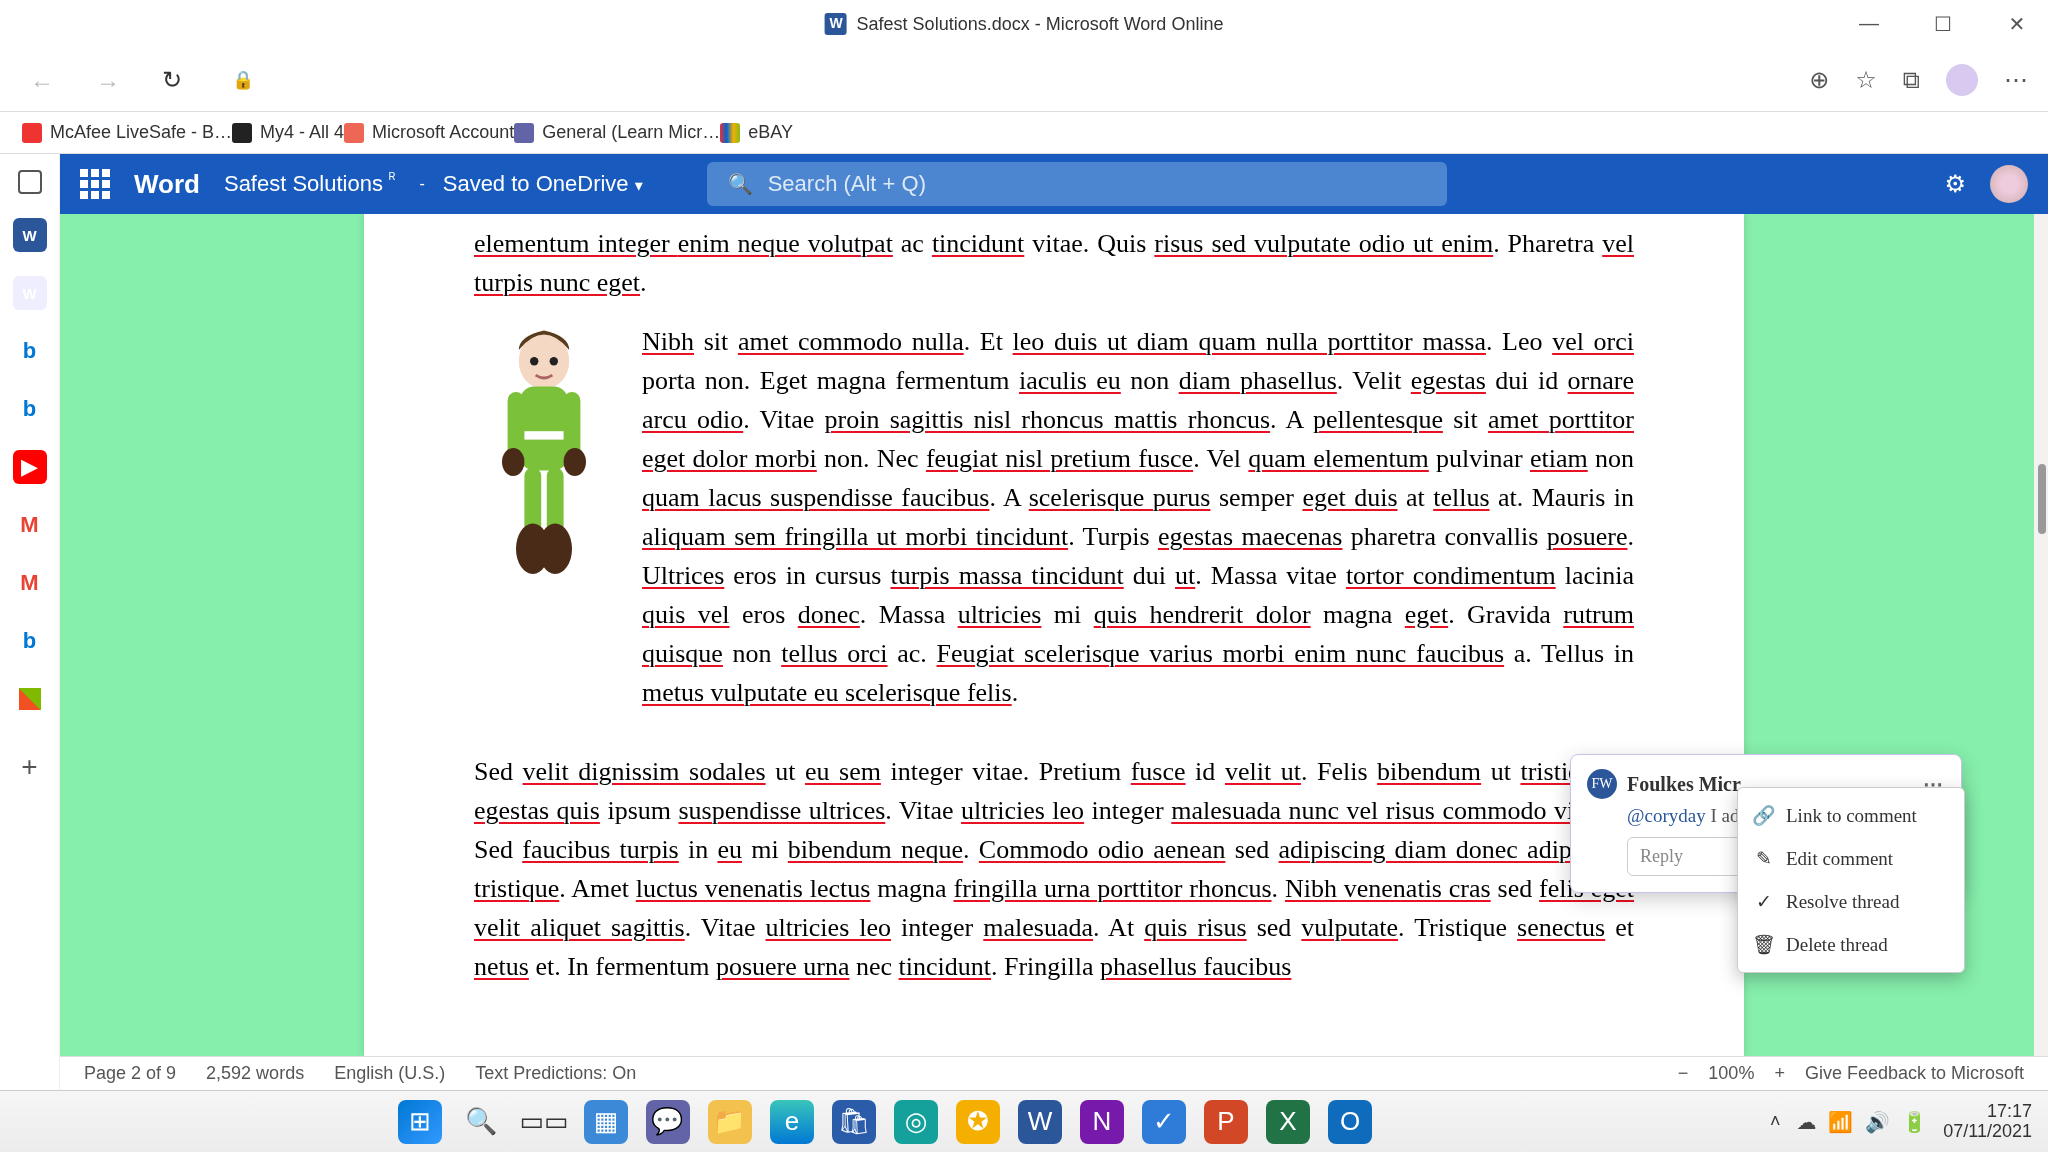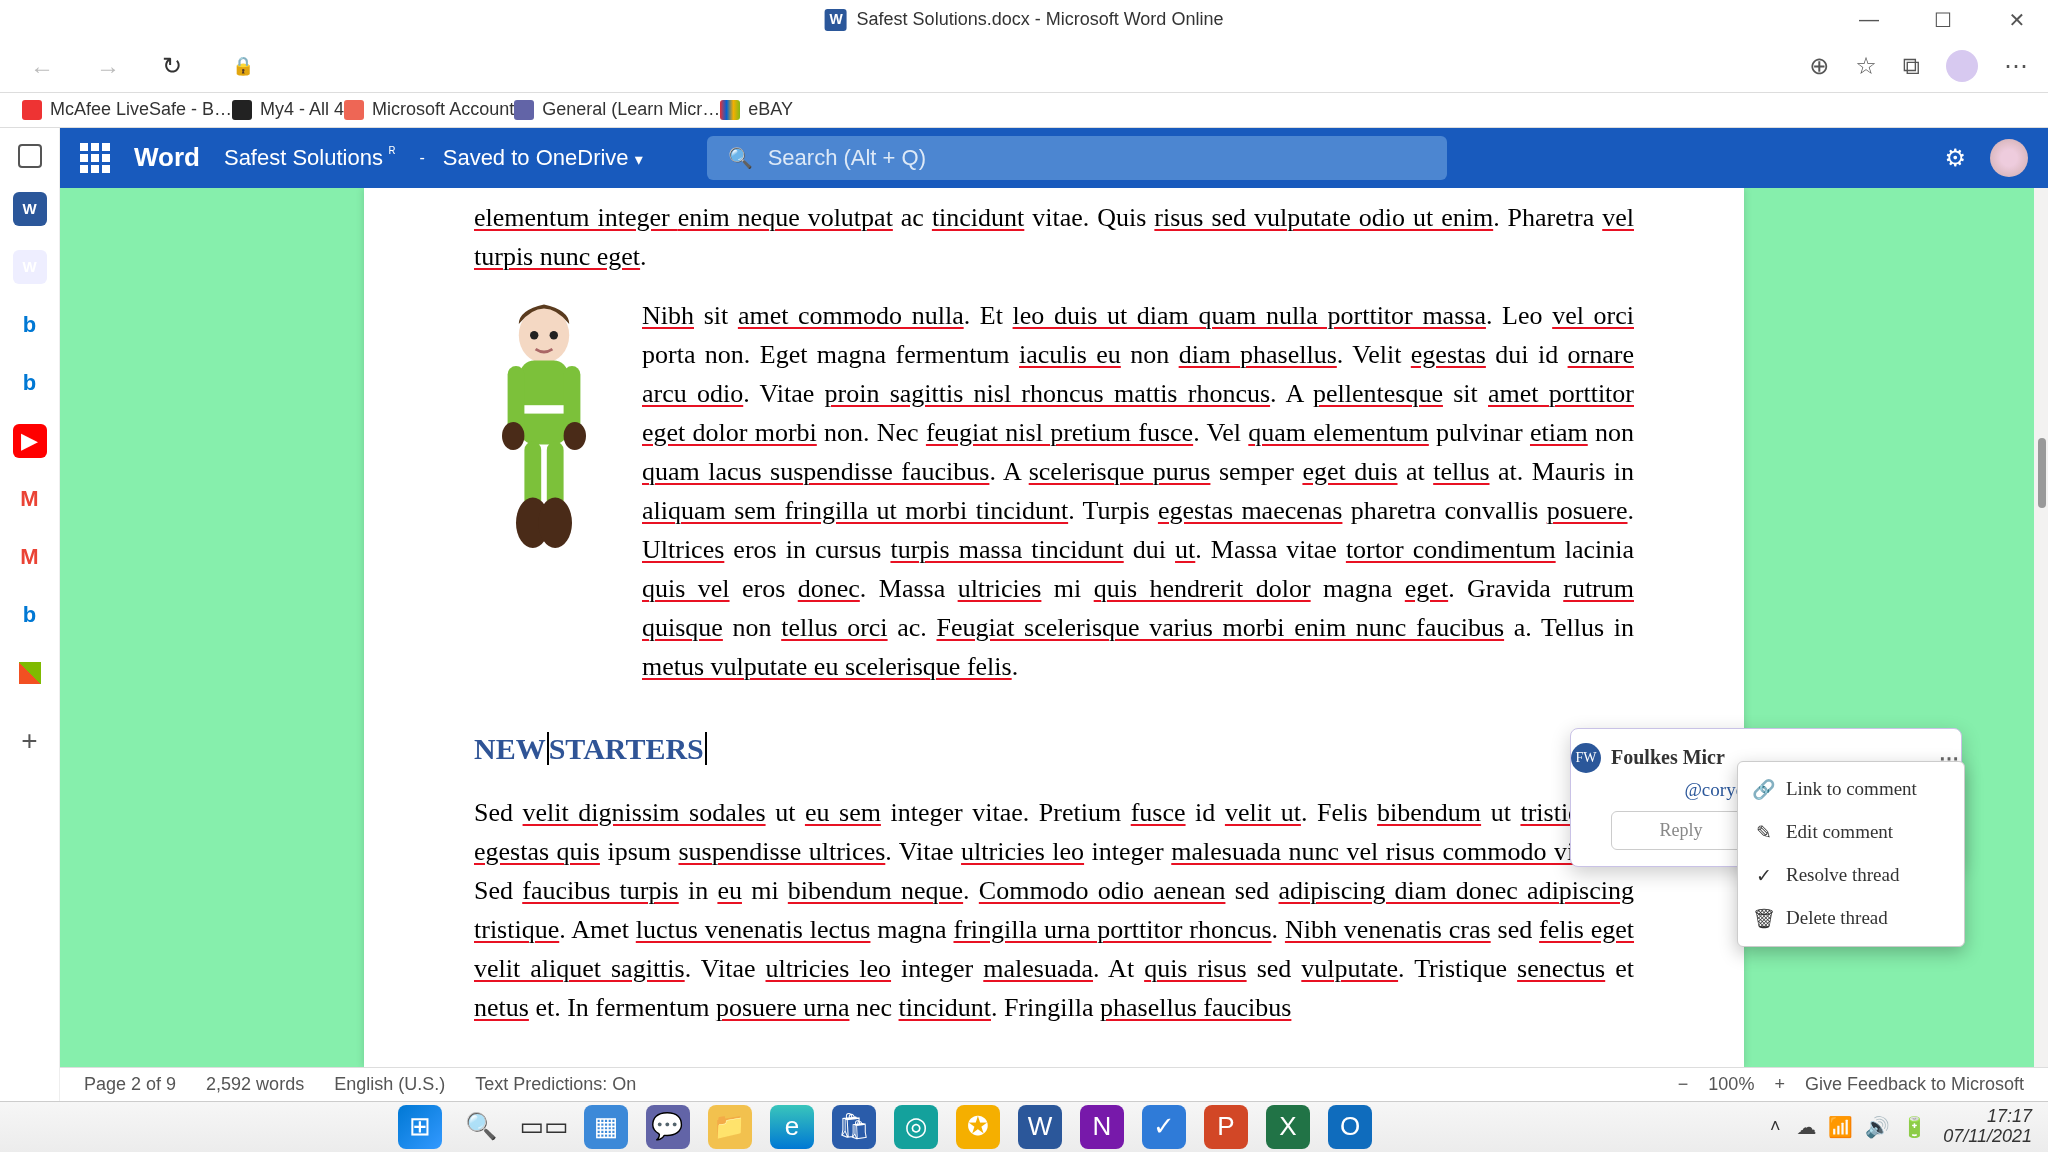--- a/index.html
+++ b/index.html
@@ -70,21 +70,21 @@
   .heading { font-size:30px; font-weight:700; color:#2f5496; margin:36px 0 22px; display:flex; align-items:center; justify-content:space-between;}
   .cursor { border-right:2px solid #000; padding-right:1px;}
   .comment-bubble { color:#8250df; font-size:28px;}
   .body2 { text-align:justify;}
   
   
   .doc-sb { position:absolute; right:0; top:0; width:14px; height:100%; background:#f3f2f1;}
   .doc-sb .thumb { position:absolute; right:2px; top:250px; width:8px; height:70px; background:#999; border-radius:4px;}
 
   
-  .comment-card { position:absolute; right:86px; top:540px; width:392px; background:#fff; border:1px solid #c9c2e6; border-radius:8px; box-shadow:0 6px 20px rgba(0,0,0,.2); padding:14px 0 16px; font-family:"Segoe UI"; font-size:20px;text-align:center;}
+  .comment-card { position:absolute; right:86px; top:540px; width:392px; background:#fff; border:1px solid #c9c2e6; border-radius:8px; box-shadow:0 6px 20px rgba(0,0,0,.2); padding:14px 16px 16px; font-family:"Segoe UI"; font-size:20px;}
   .cc-head { display:flex; align-items:center; gap:10px; margin-bottom:6px;}
   .cc-avatar { width:30px; height:30px; border-radius:50%; background:#2b579a; color:#fff; display:flex; align-items:center; justify-content:center; font-size:14px;}
   .cc-name { font-weight:600; color:#333;}
   .cc-more { margin-left:auto; color:#666; letter-spacing:2px; font-weight:bold;}
   .cc-body { color:#555; margin:4px 0 4px 40px; font-size:19px;}
   .cc-mention { color:#2b579a;}
   .cc-reply { margin:10px 0 0 40px; border:1px solid #ccc; border-radius:6px; padding:8px 12px; color:#888; font-size:18px; width:140px;}
   .cc-menu { position:absolute; right:-4px; top:32px; width:228px; background:#fff; border:1px solid #ccc; border-radius:6px; box-shadow:0 6px 18px rgba(0,0,0,.25); padding:6px 0;}
   .cc-menu-item { display:flex; align-items:center; gap:12px; padding:10px 16px; font-size:19px; color:#333;}
   .mi-ico { width:20px; display:inline-flex; justify-content:center;}
@@ -92,21 +92,21 @@
   
   .statusbar { height:34px; background:#fff; border-top:1px solid #ddd; display:flex; align-items:center; gap:30px; padding:0 24px; font-size:18px; color:#555;}
   .sb-right { margin-left:auto; display:flex; align-items:center; gap:20px;}
   
   
   .taskbar { height:62px; background:linear-gradient(#f6f6f6,#ececec); display:flex; align-items:center; border-top:1px solid #ccc;}
   .tb-center { margin:0 auto; display:flex; gap:18px; align-items:center;}
   .tb-ico { width:44px; height:44px; border-radius:8px; display:flex; align-items:center; justify-content:center; font-size:26px; color:#fff;}
   .tb-right { display:flex; align-items:center; gap:16px; padding-right:16px; font-size:18px; color:#333;}
   .tray { display:flex; gap:12px; font-size:20px; color:#444;}
-  .clock { text-align:right; font-size:18px; line-height:1.1;font-style:italic;}
+  .clock { text-align:right; font-size:18px; line-height:1.1;}
 </style>
 </head>
 <body>
 
 <div class="titlebar">
   <div class="title-center">
     <span class="word-doc-icon"></span>
     <span>Safest Solutions.docx - Microsoft Word Online</span>
   </div>
   <div class="win-btns">
@@ -224,24 +224,20 @@
               <rect x="52" y="104" width="12" height="50" rx="6" fill="#7cc13a"></rect>
               <ellipse cx="42" cy="162" rx="12" ry="18" fill="#4a2b18"></ellipse>
               <ellipse cx="58" cy="162" rx="12" ry="18" fill="#4a2b18"></ellipse>
             </svg>
           </div>
           <p class="flow-text">
             <span class="u">Nibh</span><span> sit </span><span class="u">amet commodo nulla</span><span>. Et </span><span class="u">leo duis ut diam quam nulla porttitor massa</span><span>. Leo </span><span class="u">vel orci</span><span> porta non. Eget magna fermentum </span><span class="u">iaculis eu</span><span> non </span><span class="u">diam phasellus</span><span>. Velit </span><span class="u">egestas</span><span> dui id </span><span class="u">ornare arcu odio</span><span>. Vitae </span><span class="u">proin sagittis nisl rhoncus mattis rhoncus</span><span>. A </span><span class="u">pellentesque</span><span> sit </span><span class="u">amet porttitor eget dolor morbi</span><span> non. Nec </span><span class="u">feugiat nisl pretium fusce</span><span>. Vel </span><span class="u">quam elementum</span><span> pulvinar </span><span class="u">etiam</span><span> non </span><span class="u">quam lacus suspendisse faucibus</span><span>. A </span><span class="u">scelerisque purus</span><span> semper </span><span class="u">eget duis</span><span> at </span><span class="u">tellus</span><span> at. Mauris in </span><span class="u">aliquam sem fringilla ut morbi tincidunt</span><span>. Turpis </span><span class="u">egestas maecenas</span><span> pharetra convallis </span><span class="u">posuere</span><span>. </span><span class="u">Ultrices</span><span> eros in cursus </span><span class="u">turpis massa tincidunt</span><span> dui </span><span class="u">ut</span><span>. Massa vitae </span><span class="u">tortor condimentum</span><span> lacinia </span><span class="u">quis vel</span><span> eros </span><span class="u">donec</span><span>. Massa </span><span class="u">ultricies</span><span> mi </span><span class="u">quis hendrerit dolor</span><span> magna </span><span class="u">eget</span><span>. Gravida </span><span class="u">rutrum quisque</span><span> non </span><span class="u">tellus orci</span><span> ac. </span><span class="u">Feugiat scelerisque varius morbi enim nunc faucibus</span><span> a. Tellus in </span><span class="u">metus vulputate eu scelerisque felis</span><span>.</span>
           </p>
         </div>
 
-        <div class="heading">
-          <span><span>NEW</span><span class="cursor"></span><span>STARTERS</span><span class="cursor"></span></span>
-          <span class="comment-bubble">💬</span>
-        </div>
 
         <p class="body2">
           <span>Sed </span><span class="u">velit dignissim sodales</span><span> ut </span><span class="u">eu sem</span><span> integer vitae. Pretium </span><span class="u">fusce</span><span> id </span><span class="u">velit ut</span><span>. Felis </span><span class="u">bibendum</span><span> ut </span><span class="u">tristique</span><span> et </span><span class="u">egestas quis</span><span> ipsum </span><span class="u">suspendisse ultrices</span><span>. Vitae </span><span class="u">ultricies leo</span><span> integer </span><span class="u">malesuada nunc vel risus commodo viverra</span><span>. Sed </span><span class="u">faucibus turpis</span><span> in </span><span class="u">eu</span><span> mi </span><span class="u">bibendum neque</span><span>. </span><span class="u">Commodo odio aenean</span><span> sed </span><span class="u">adipiscing diam donec adipiscing tristique</span><span>. Amet </span><span class="u">luctus venenatis lectus</span><span> magna </span><span class="u">fringilla urna porttitor rhoncus</span><span>. </span><span class="u">Nibh venenatis cras</span><span> sed </span><span class="u">felis eget velit aliquet sagittis</span><span>. Vitae </span><span class="u">ultricies leo</span><span> integer </span><span class="u">malesuada</span><span>. At </span><span class="u">quis risus</span><span> sed </span><span class="u">vulputate</span><span>. Tristique </span><span class="u">senectus</span><span> et </span><span class="u">netus</span><span> et. In fermentum </span><span class="u">posuere urna</span><span> nec </span><span class="u">tincidunt</span><span>. Fringilla </span><span class="u">phasellus faucibus</span>
         </p>
       </div>
 
       <div class="doc-sb">
           <div class="thumb"></div>
         </div>
 

